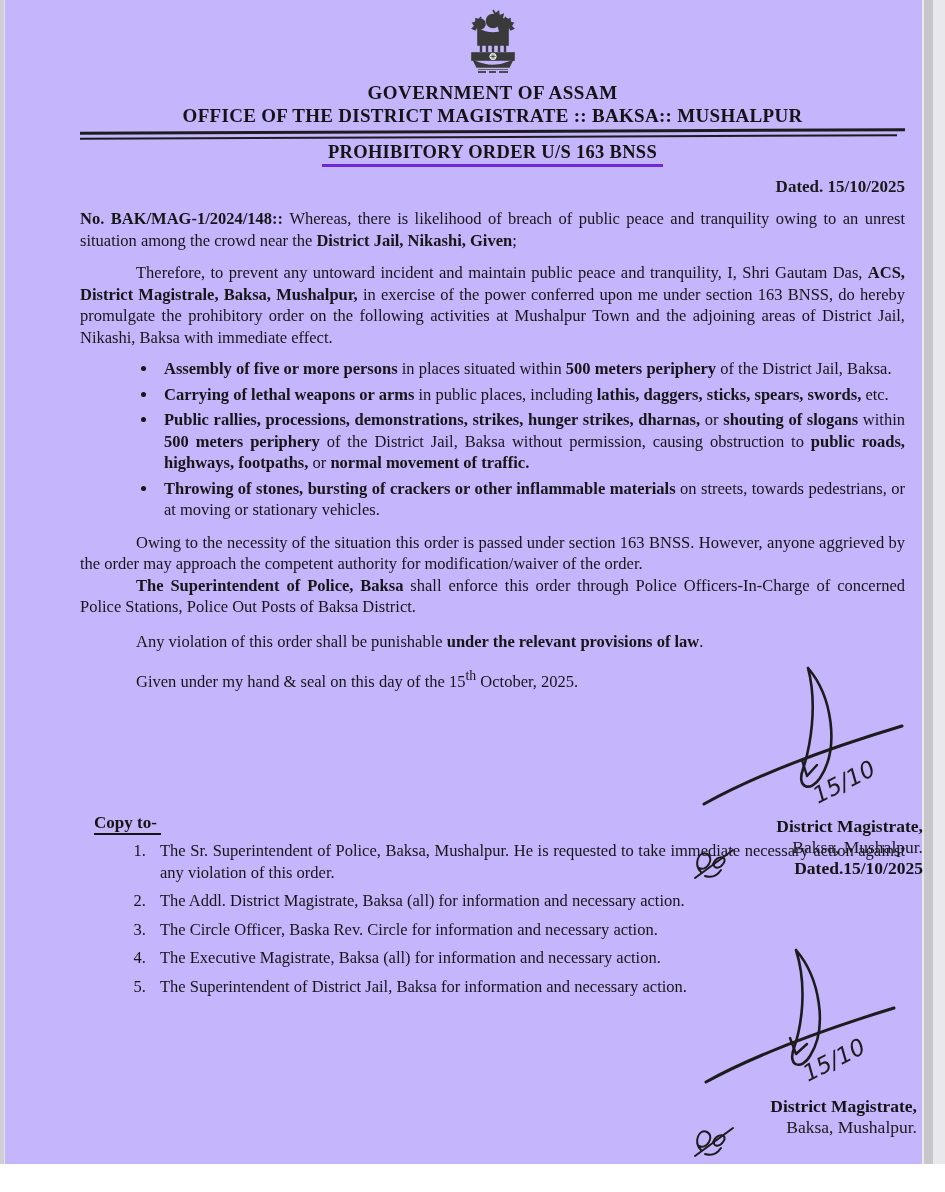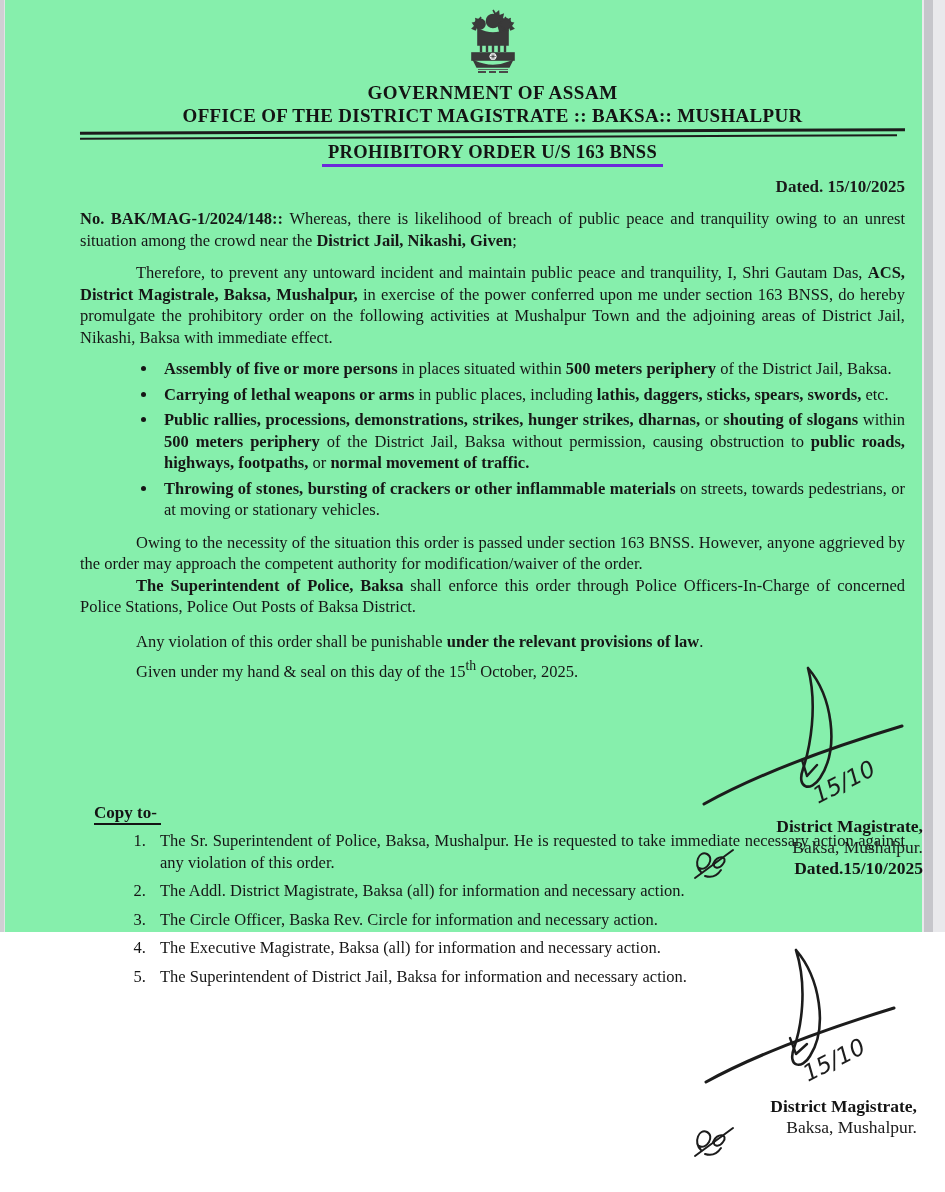--- a/index.html
+++ b/index.html
@@ -1,20 +1,20 @@
 <!DOCTYPE html>
 <html><head>
 <meta charset="utf-8">
 <style>
   * { margin:0; padding:0; box-sizing:border-box; }
   html,body { width:945px; height:1192px; background:#ffffff; overflow:hidden; }
   body { font-family:"Liberation Serif", serif; color:#1a1a1a; }
 
   .page {
-    position:relative; width:945px; height:932px; background:#86efac;
+    position:relative; width:945px; height:1164px; background:#c4b5fd;
   }
   .edge-left {
     position:absolute; left:0; top:0; width:5px; height:100%;
     background:#cfcfd3; border-right:1px solid #e2e2e5;
   }
   .edge-right {
     position:absolute; right:0; top:0; width:23px; height:100%;
     background:#e9e9ec;
   }
   .edge-right-inner {
@@ -148,21 +148,21 @@
     <ul class="bullets">
         <li><span style="font-weight: bold;">Assembly of five or more persons</span><span> in places situated within </span><span style="font-weight: bold;">500 meters periphery</span><span> of the District Jail, Baksa.</span></li>
         <li><span style="font-weight: bold;">Carrying of lethal weapons or arms</span><span> in public places, including </span><span style="font-weight: bold;">lathis, daggers, sticks, spears, swords,</span><span> etc.</span></li>
         <li><span style="font-weight: bold;">Public rallies, processions, demonstrations, strikes, hunger strikes, dharnas,</span><span> or </span><span style="font-weight: bold;">shouting of slogans</span><span> within </span><span style="font-weight: bold;">500 meters periphery</span><span> of the District Jail, Baksa without permission, causing obstruction to </span><span style="font-weight: bold;">public roads, highways, footpaths,</span><span> or </span><span style="font-weight: bold;">normal movement of traffic.</span></li>
         <li><span style="font-weight: bold;">Throwing of stones, bursting of crackers or other inflammable materials</span><span> on streets, towards pedestrians, or at moving or stationary vehicles.</span></li>
       </ul>
 
     <p class="para"><span>Owing to the necessity of the situation this order is passed under section 163 BNSS. However, anyone aggrieved by the order may approach the competent authority for modification/waiver of the order.</span></p>
     <p class="para tight"><span style="font-weight: bold;">The Superintendent of Police, Baksa</span><span> shall enforce this order through Police Officers-In-Charge of concerned Police Stations, Police Out Posts of Baksa District.</span></p>
     <p class="para" style="margin-top:13px"><span>Any violation of this order shall be punishable </span><span style="font-weight: bold;">under the relevant provisions of law</span><span>.</span></p>
-    <p class="para" style="margin-top:3px"><span>Given under my hand &amp; seal on this day of the 15</span><sup>th</sup><span> October, 2025.</span></p>
+    <p class="para" style="margin-top:13px"><span>Given under my hand &amp; seal on this day of the 15</span><sup>th</sup><span> October, 2025.</span></p>
 
     <div class="sig-block sig1">
       <div class="sig-art">
         <svg width="225" height="148" viewBox="0 0 225 148">
           <g stroke="#1c1c1c" fill="none" stroke-linecap="round">
             <path d="M118 4 C142 32 150 84 130 114 C121 128 106 125 113 105 C120 84 128 42 118 4" stroke-width="2.6"></path>
             <path d="M112 96 l5 16 M117 112 l10 -11" stroke-width="2.4"></path>
             <path d="M14 140 C72 108 152 80 212 62" stroke-width="3"></path>
             <text x="128" y="140" transform="rotate(-27 128 140)" font-size="23" class="hand" fill="#1c1c1c" stroke="none" font-family="DejaVu Sans, sans-serif">15/10</text>
           </g>

